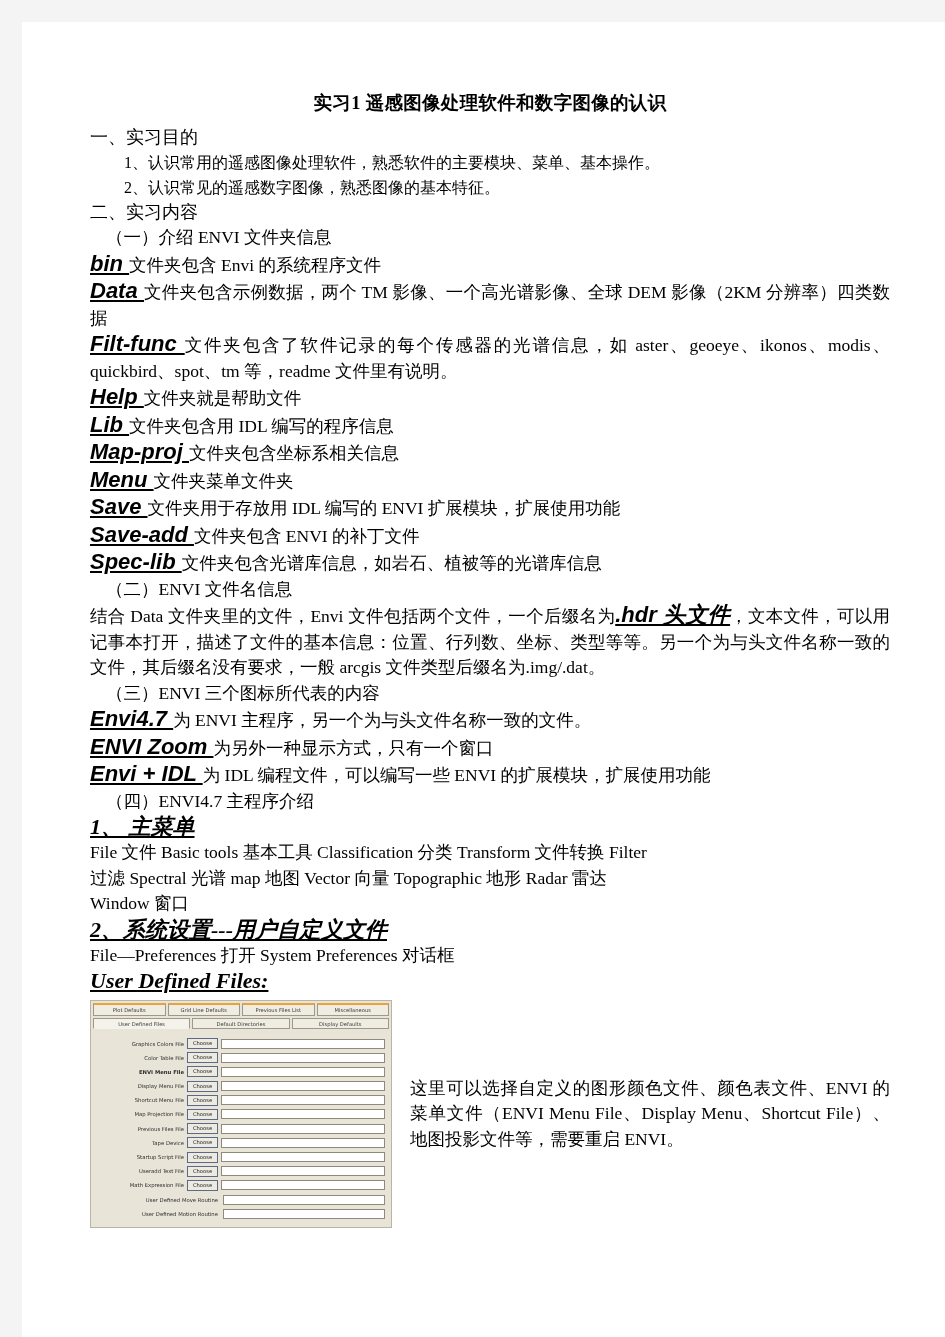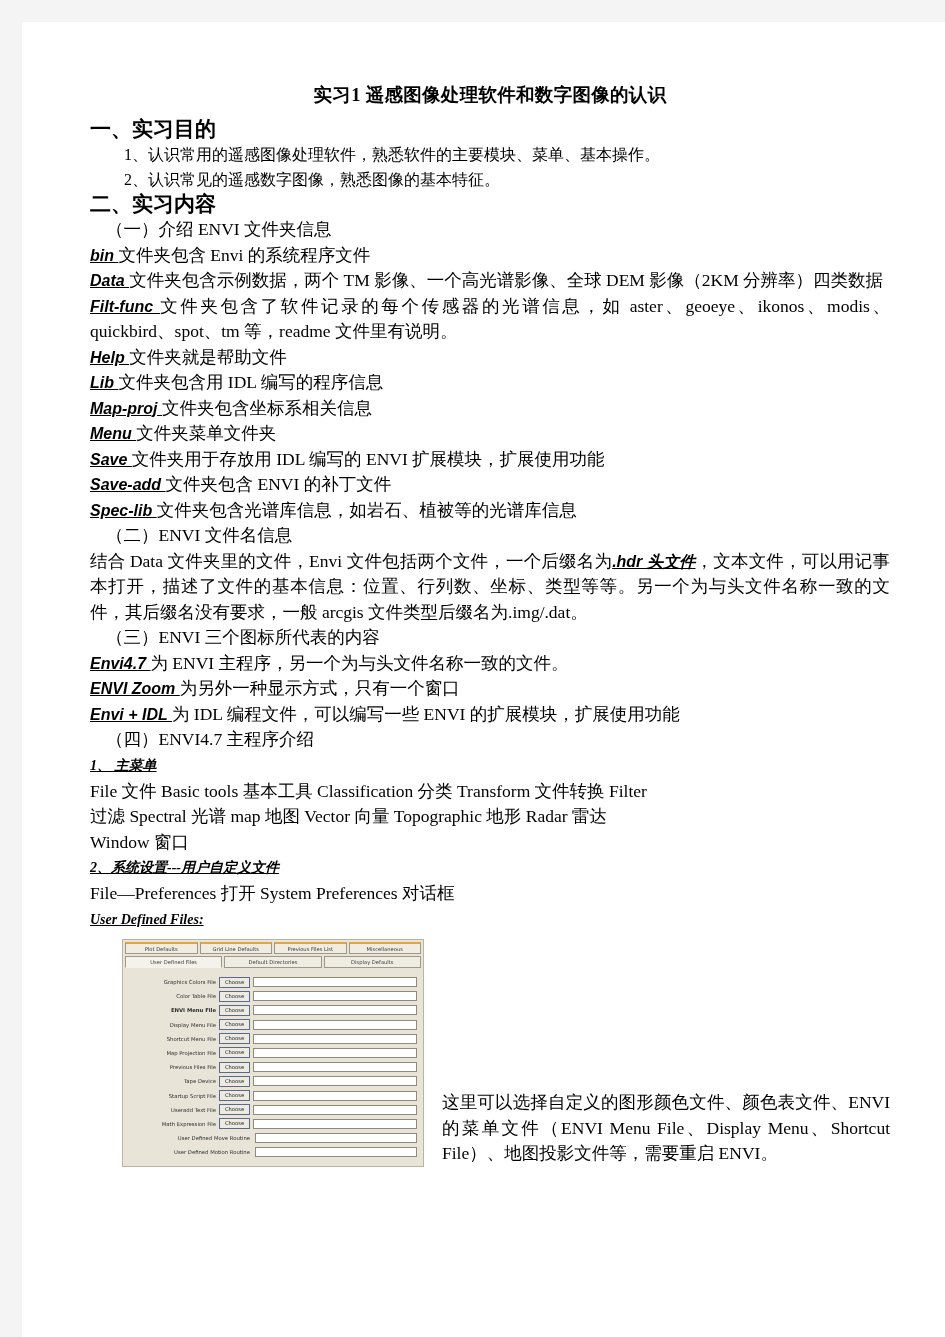--- a/index.html
+++ b/index.html
@@ -14,36 +14,36 @@
   }
   .page {
     position: absolute;
     left: 22px; top: 22px;
     width: 923px; height: 1315px;
     background: #ffffff;
   }
   .content {
     position: absolute;
     left: 68px;
-    top: 60px;
+    top: 68px;
     width: 800px;
   }
 
   
   .doc-title {
     text-align: center;
     font-weight: bold;
     font-size: 18.5px;
     letter-spacing: 0.3px;
     margin: 0 0 10px 0;
     color: #000;
   }
   .h1 {
-    font-weight: bold;
-    font-size: 21px;
+    font-weight: normal;
+    font-size: 18px;
     margin: 0;
     line-height: 25px;
     color: #000;
   }
   .num-item {
     font-size: 16px;
     line-height: 25px;
     margin: 0;
     padding-left: 34px;
     color: #000;
@@ -54,38 +54,37 @@
     margin: 0;
     color: #000;
     text-align: justify;
   }
   .para.indent { padding-left: 16px; }
   .bi-u {
     font-weight: bold;
     font-style: italic;
     text-decoration: underline;
     font-family: "Liberation Sans", "DejaVu Sans", sans-serif;
-    font-size: 16px;
+    font-size: 22px;
   }
   .sub-h {
     font-weight: bold;
     font-style: italic;
     text-decoration: underline;
-    font-size: 14px;
+    font-size: 22px;
     line-height: 26px;
     margin: 0;
     color: #000;
   }
 
   
   .bottom-row {
     display: flex;
-    align-items: flex-end;
+    align-items: center;
     margin-top: 6px;
-    margin-left: 32px;
   }
   .figure {
     width: 302px;
     flex: 0 0 302px;
     background: #e8e4d8;
     border: 1px solid #b9b4a4;
     padding: 0;
     font-family: "DejaVu Sans", sans-serif;
   }
   .tabs-row {

